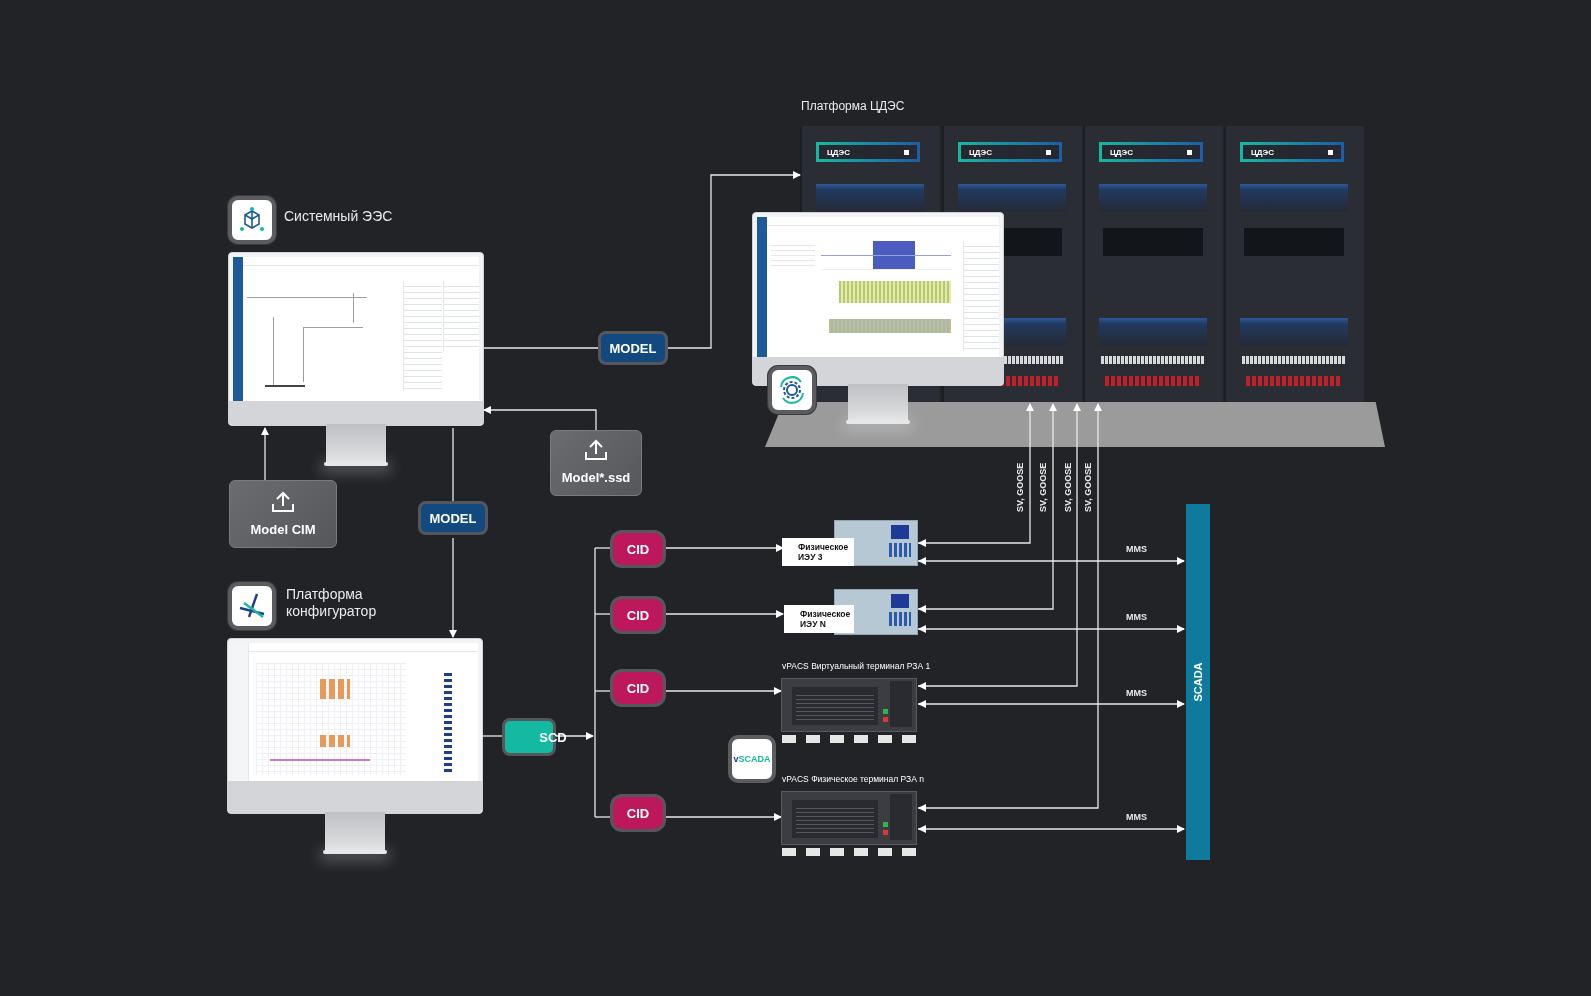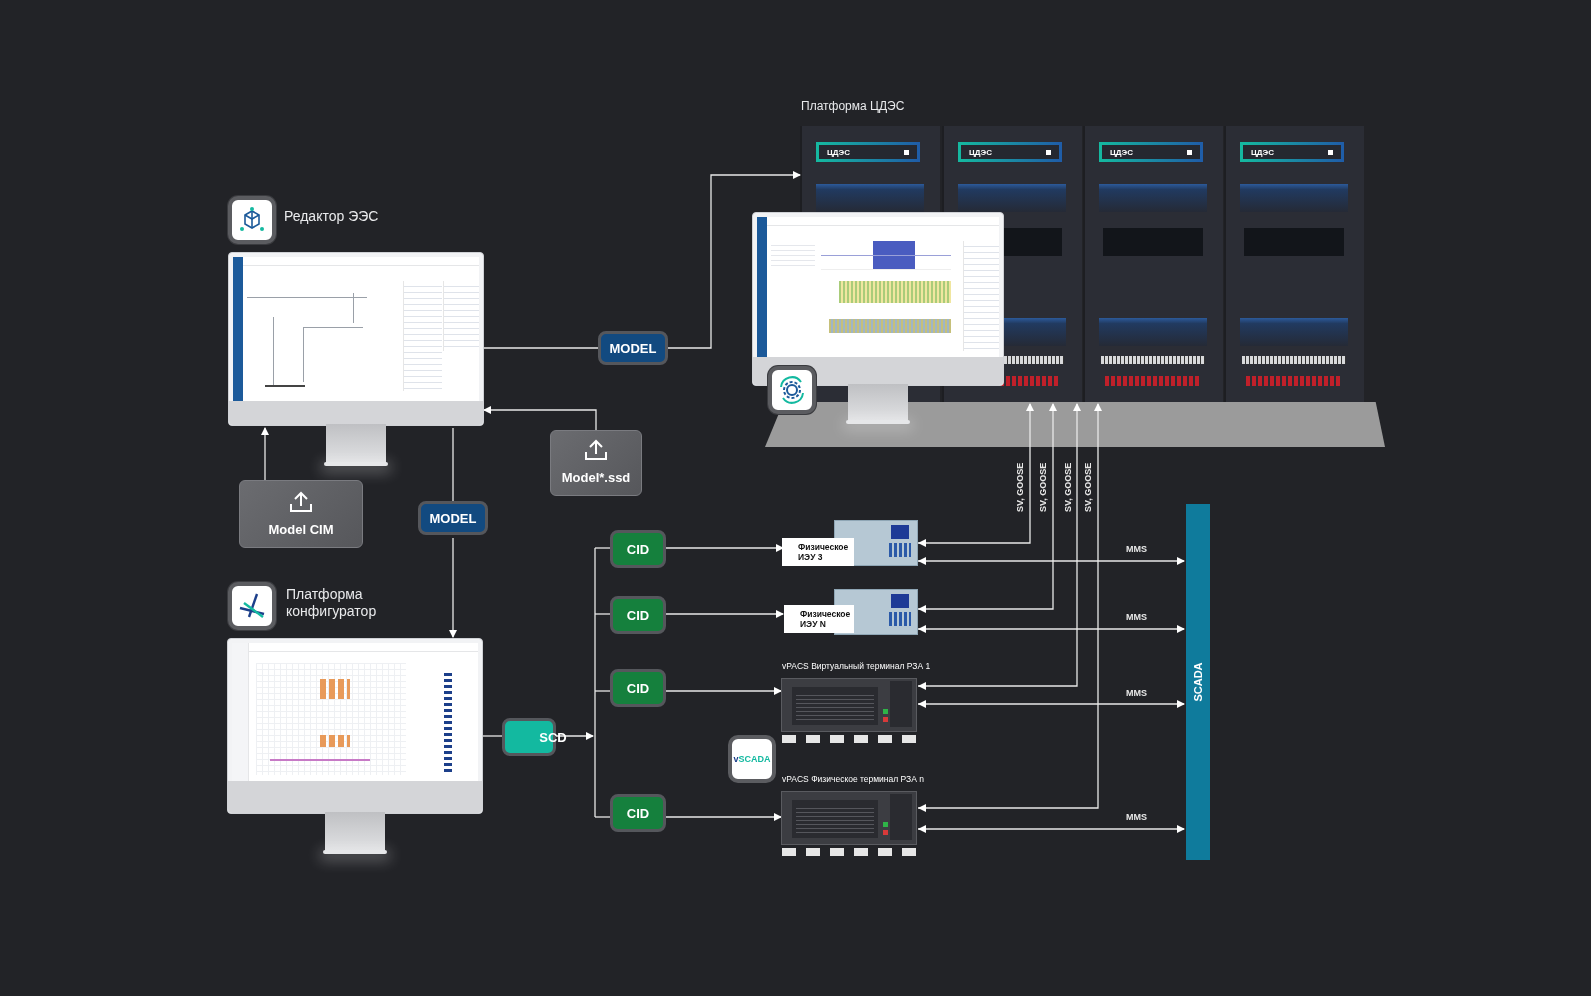--- a/index.html
+++ b/index.html
@@ -17,21 +17,21 @@
   .monitor .stand { position:absolute; background:linear-gradient(#bfc0c3,#e0e1e3); }
   .monitor .foot { position:absolute; height:4px; background:#e6e7e9; border-radius:2px; box-shadow:0 3px 14px 4px rgba(255,255,255,0.25); }
   .screen { position:absolute; background:#fff; overflow:hidden; }
   .sb { position:absolute; left:0; top:0; bottom:0; width:10px; background:#1c5a9a; }
   .topbar { position:absolute; left:10px; right:0; top:0; height:8px; border-bottom:1px solid #e5e6e8; }
   .gridln { position:absolute; background:#9aa0a8; }
 
   
   .pill { position:absolute; height:34px; border-radius:8px; display:flex; align-items:center; justify-content:center; font-weight:bold; font-size:13px; color:#fff; border:3px solid #55575c; box-sizing:border-box; }
   .pill.model { background:#124a80; }
-  .pill.cid { background:#15803d; }
+  .pill.cid { background:#be185d;border-radius:12px; }
   .pill.scd { background:#13b9a0;padding-left:48px; }
 
   .upload { position:absolute; background:linear-gradient(135deg,#6b6c70,#56575b); border-radius:6px; border:1px solid #7a7b80; display:flex; flex-direction:column; align-items:center; justify-content:flex-end; padding-bottom:10px; box-sizing:border-box; font-weight:bold; font-size:13px; }
 
   
   .rack { position:absolute; top:126px; width:138px; height:276px; background:#2b2d35; border-left:2px solid #1d1e22; }
   .rack .logo { position:absolute; left:14px; top:16px; width:104px; height:20px; border:3px solid; border-image:linear-gradient(90deg,#15b8a0,#1f5da8) 1; background:#252830; display:flex; align-items:center; font-size:8px; font-weight:bold; padding-left:8px; box-sizing:border-box; }
   .rack .logo .sq { position:absolute; right:8px; top:5px; width:5px; height:5px; background:#fff; }
   .rack .band { position:absolute; left:14px; width:108px; height:28px; background:linear-gradient(#2c5a9a 0,#213a60 20%,#252a36 100%); }
   .rack .disp { position:absolute; left:18px; width:100px; height:28px; background:#12151a; }
@@ -172,21 +172,21 @@
     <g stroke="#1c5a9a" stroke-width="1.6" fill="none">
         <path d="M8,10 L15,6 L22,10 V19 L15,23 L8,19 Z"></path>
         <path d="M15,6 V23"></path>
         <path d="M8,10 L15,14 L22,10"></path>
       </g>
     <circle cx="15" cy="4" r="2" fill="#13b9a0"></circle>
       <circle cx="5" cy="24" r="2" fill="#13b9a0"></circle>
       <circle cx="25" cy="24" r="2" fill="#13b9a0"></circle>
   </svg>
 </div>
-<div class="app-label" style="left:284px; top:208px;">Редактор ЭЭС</div>
+<div class="app-label" style="left:284px; top:208px;">Системный ЭЭС</div>
 
 <div class="monitor" style="left:228px; top:252px; width:256px; height:216px;">
   <div class="frame" style="height:172px;">
     <div class="screen" style="left:4px; top:4px; right:4px; height:144px;">
       <div class="sb"></div>
         <div class="topbar"></div>
       <div class="gridln" style="left:14px; top:40px; width:120px; height:1px;"></div>
       <div class="gridln" style="left:120px; top:36px; width:1px; height:30px;"></div>
       <div class="gridln" style="left:40px; top:60px; width:1px; height:70px;"></div>
       <div class="gridln" style="left:70px; top:70px; width:60px; height:1px;"></div>
@@ -194,21 +194,21 @@
       <div class="gridln" style="left:32px; top:128px; width:40px; height:2px; background:#444;"></div>
       <div style="position:absolute; left:170px; top:24px; width:38px; height:110px; border-left:1px solid #e6e6e6; background:repeating-linear-gradient(#fff 0 5px,#dfe3ea 5px 6px);"></div>
       <div style="position:absolute; left:210px; top:24px; width:38px; height:70px; border-left:1px solid #e6e6e6; background:repeating-linear-gradient(#fff 0 5px,#dfe3ea 5px 6px);"></div>
     </div>
     <div class="chin" style="top:148px; height:24px;"></div>
   </div>
   <div class="stand" style="left:98px; top:172px; width:60px; height:38px;"></div>
   <div class="foot" style="left:96px; top:210px; width:64px;"></div>
 </div>
 
-<div class="upload" style="left:239px; top:480px; width:124px; height:68px;text-align:center;">
+<div class="upload" style="left:229px; top:480px; width:108px; height:68px;text-align:center;">
   <svg width="26" height="24" viewBox="0 0 26 24" style="margin-bottom:8px;">
       <g stroke="#fff" stroke-width="2" fill="none">
         <path d="M13,16 V3"></path>
         <path d="M7,9 L13,3 L19,9"></path>
         <path d="M3,14 V21 H23 V14"></path>
       </g>
     </svg>
   <span>Model CIM</span>
 </div>
 <div class="upload" style="left:550px; top:430px; width:92px; height:66px;">

